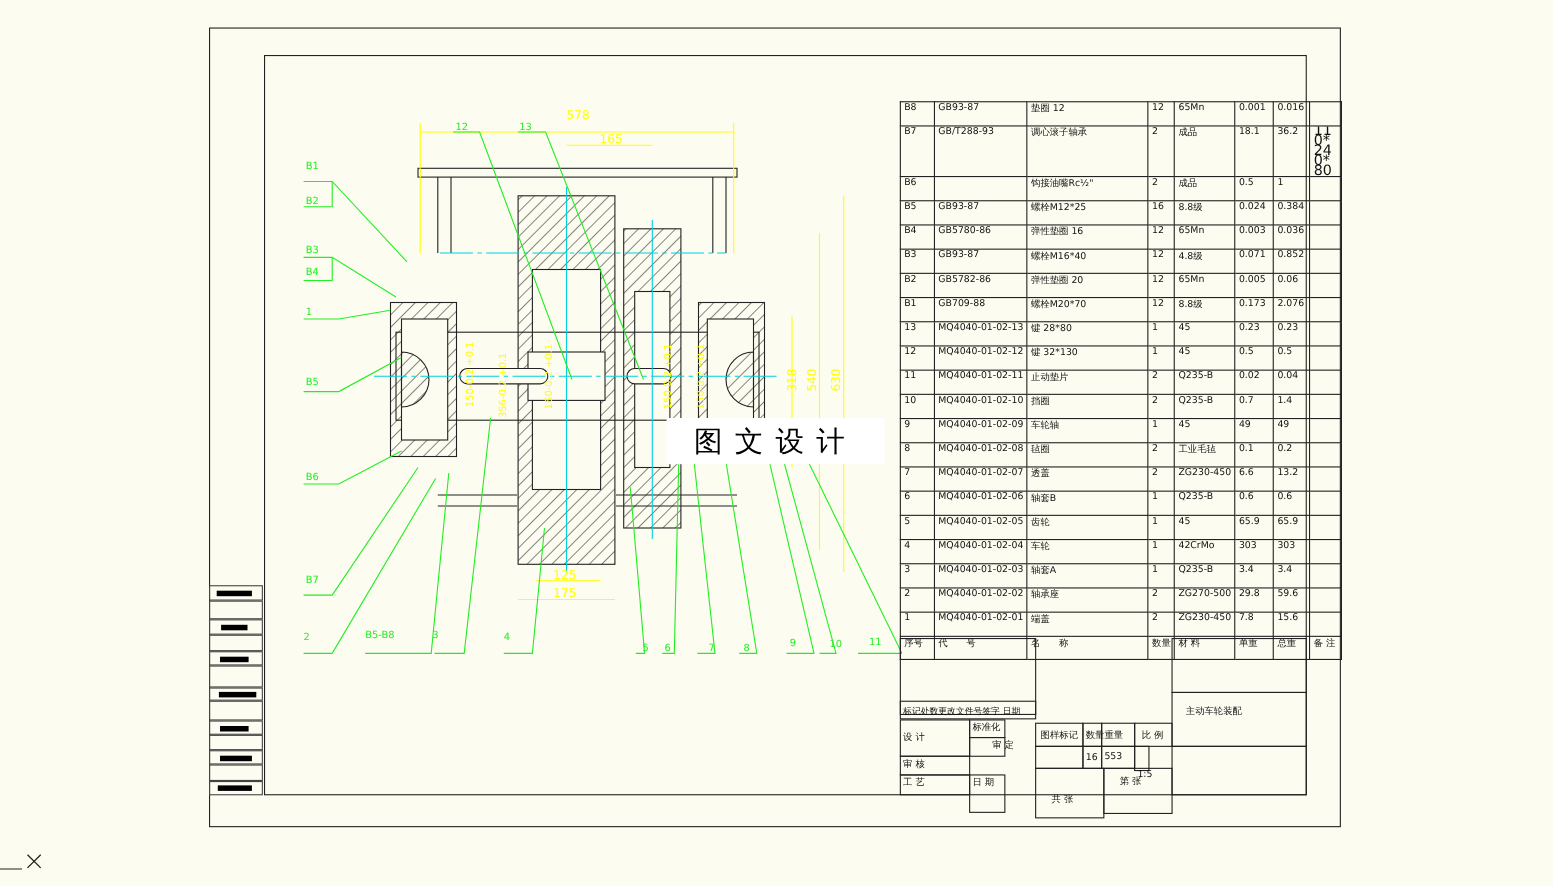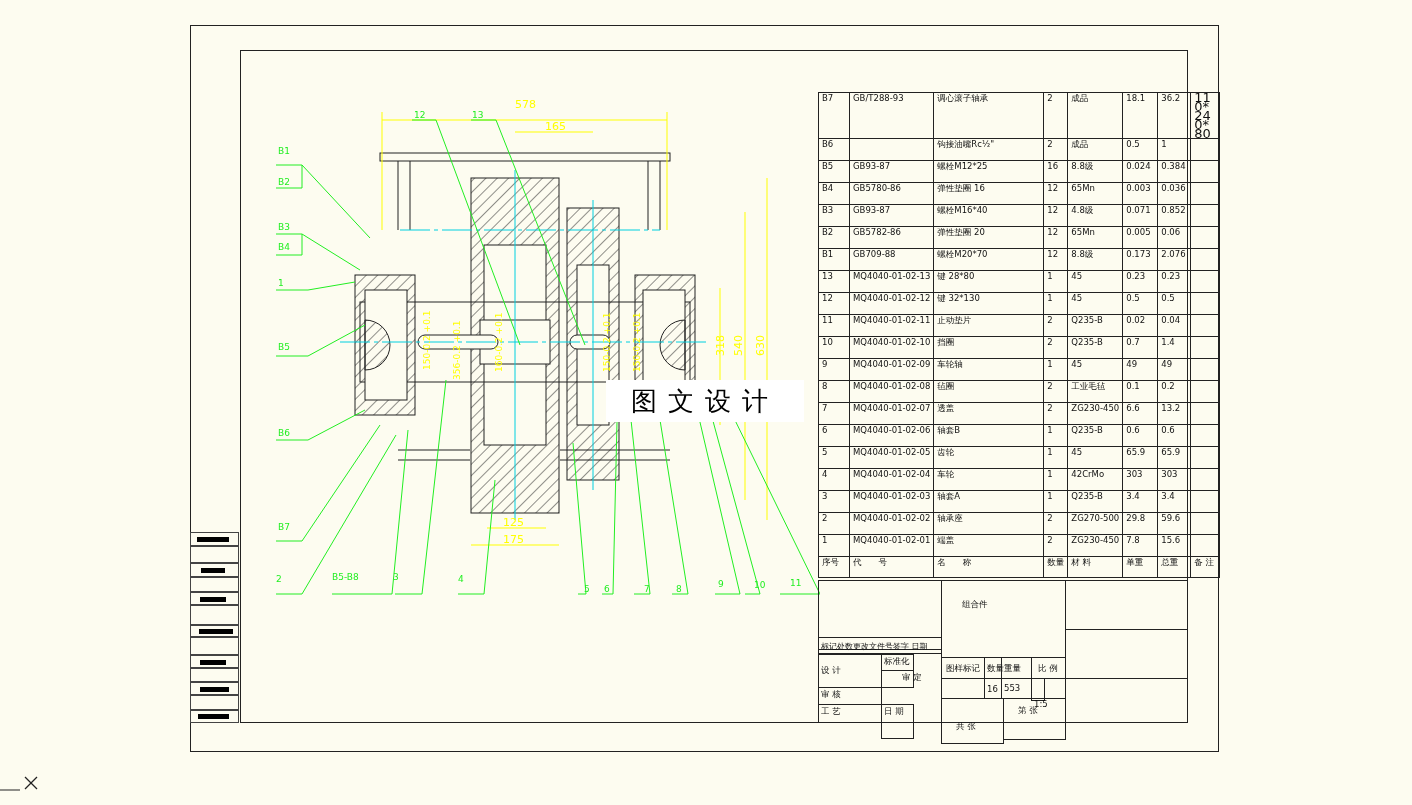--- a/index.html
+++ b/index.html
@@ -179,20 +179,30 @@
     <text class="leadtxt" x="514" y="538">10</text>
     <text class="leadtxt" x="550" y="536">11</text>
   </g>
 </svg>
 
 <div class="abs" id="stamp">图文设计</div>
 
 <table class="bom">
   <tbody id="bom-body">
       <tr>
+        <td class="c0">B8</td>
+        <td class="c1">GB93-87</td>
+        <td class="c2">垫圈 12</td>
+        <td class="c3">12</td>
+        <td class="c4">65Mn</td>
+        <td class="c5">0.001</td>
+        <td class="c6">0.016</td>
+        <td class="c7" style="font-size: 7.5px; line-height: 9px; white-space: normal; word-break: break-all;"></td>
+      </tr>
+      <tr>
         <td class="c0">B7</td>
         <td class="c1">GB/T288-93</td>
         <td class="c2">调心滚子轴承</td>
         <td class="c3">2</td>
         <td class="c4">成品</td>
         <td class="c5">18.1</td>
         <td class="c6">36.2</td>
         <td class="c7" style="font-size: 13px; line-height: 9px; white-space: normal; word-break: break-all;">110*240*80</td>
       </tr>
       <tr>
@@ -396,22 +406,22 @@
     <td class="c5">单重</td>
     <td class="c6">总重</td>
     <td class="c7">备 注</td>
   </tr>
 </tbody>
   </table>
 
 <div class="tb">
   <div class="cell" style="left:0;top:0;width:124px;height:70px;"></div>
   <div class="cell" style="left:0;top:57px;width:124px;height:17px;font-size:8px;padding-top:3px;">标记处数更改文件号签字 日期</div>
-  <div class="cell" style="left:123px;top:0;width:125px;height:78px;padding:18px 20px;">组合件</div>
   <div class="cell" style="left:247px;top:0;width:123px;height:50px;"></div>
+  <div class="cell" style="left:247px;top:49px;width:123px;height:50px;padding:11px 12px;">主动车轮装配</div>
   <div class="cell" style="left:247px;top:98px;width:123px;height:45px;"></div>
   <div class="cell" style="left:0;top:74px;width:64px;height:34px;padding-top:10px;">设 计</div>
   <div class="cell" style="left:63px;top:74px;width:33px;height:17px;">标准化</div>
   <div class="cell" style="left:63px;top:90px;width:33px;height:18px;padding-left:20px;">审 定</div>
   <div class="cell" style="left:0;top:107px;width:64px;height:18px;">审 核</div>
   <div class="cell" style="left:0;top:124px;width:64px;height:19px;">工 艺</div>
   <div class="cell" style="left:63px;top:124px;width:33px;height:35px;">日 期</div>
   <div class="cell" style="left:123px;top:77px;width:44px;height:22px;padding-top:5px;text-align:center;">图样标记</div>
   <div class="cell" style="left:166px;top:77px;width:18px;height:22px;padding-top:5px;">数量</div>
   <div class="cell" style="left:183px;top:77px;width:31px;height:22px;padding-top:5px;">重量</div>

